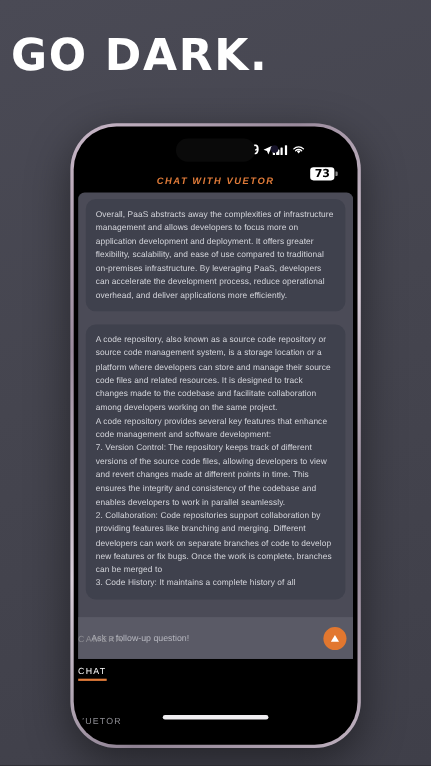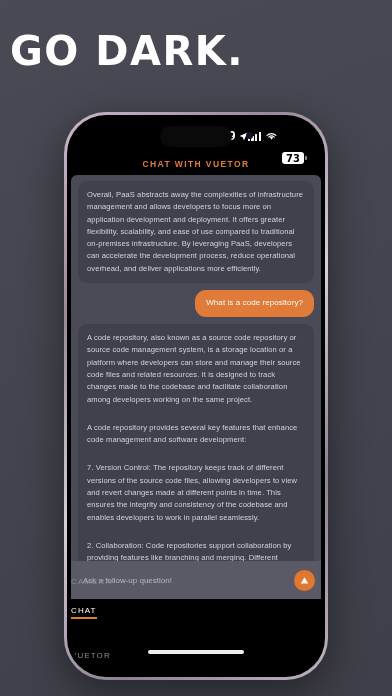--- a/index.html
+++ b/index.html
@@ -142,32 +142,33 @@
     display: flex;
     align-items: center;
     justify-content: center;
     background: #000;
   }
   .chat-header span {
     color: #e07b39;
     font-size: 8.5px;
     font-weight: bold;
     letter-spacing: 1.4px;
+    font-style: italic;
   }
 
   
   .chat-area {
     position: relative;
     height: 424px;
     background: #4b4b57;
     border-radius: 6px 6px 0 0;
     padding: 6px 7px 0 7px;
     overflow: hidden;
   }
-  .msgs { display: flex; flex-direction: column; gap: 7px; }
+  .msgs { display: flex; flex-direction: column; gap: 12px; }
 
   .bubble {
     border-radius: 9px;
     padding: 8px 9px;
     font-size: 7.6px;
     line-height: 1.62;
     letter-spacing: 0.08px;
   }
   .bubble.bot {
     background: #3f414d;
@@ -176,21 +177,21 @@
   }
   .bubble.user {
     background: #e07b39;
     color: #ffffff;
     align-self: flex-end;
     max-width: 74%;
     border-radius: 11px;
     padding: 7px 11px;
     font-size: 8px;
   }
-  .bubble p + p { margin-top: 16px; }
+  .bubble p + p { margin-top: 0; }
 
   
   .input-bar {
     position: absolute;
     left: 0; right: 0;
     bottom: 0;
     height: 38px;
     background: #5a5a66;
     display: flex;
     align-items: center;
@@ -293,23 +294,20 @@
         <span>CHAT WITH VUETOR</span>
       </div>
 
       <div class="chat-area">
         <div class="msgs">
 
           <div class="bubble bot">
             <p>Overall, PaaS abstracts away the complexities of infrastructure management and allows developers to focus more on application development and deployment. It offers greater flexibility, scalability, and ease of use compared to traditional on-premises infrastructure. By leveraging PaaS, developers can accelerate the development process, reduce operational overhead, and deliver applications more efficiently.</p>
           </div>
 
-          <div class="bubble user">
-            <span>What is a code repository?</span>
-          </div>
 
           <div class="bubble bot">
             <p>A code repository, also known as a source code repository or source code management system, is a storage location or a platform where developers can store and manage their source code files and related resources. It is designed to track changes made to the codebase and facilitate collaboration among developers working on the same project.</p>
             <p>A code repository provides several key features that enhance code management and software development:</p>
             <p>7. Version Control: The repository keeps track of different versions of the source code files, allowing developers to view and revert changes made at different points in time. This ensures the integrity and consistency of the codebase and enables developers to work in parallel seamlessly.</p>
             <p>2. Collaboration: Code repositories support collaboration by providing features like branching and merging. Different developers can work on separate branches of code to develop new features or fix bugs. Once the work is complete, branches can be merged to</p>
             <p>3. Code History: It maintains a complete history of all</p>
           </div>
 
         </div>

